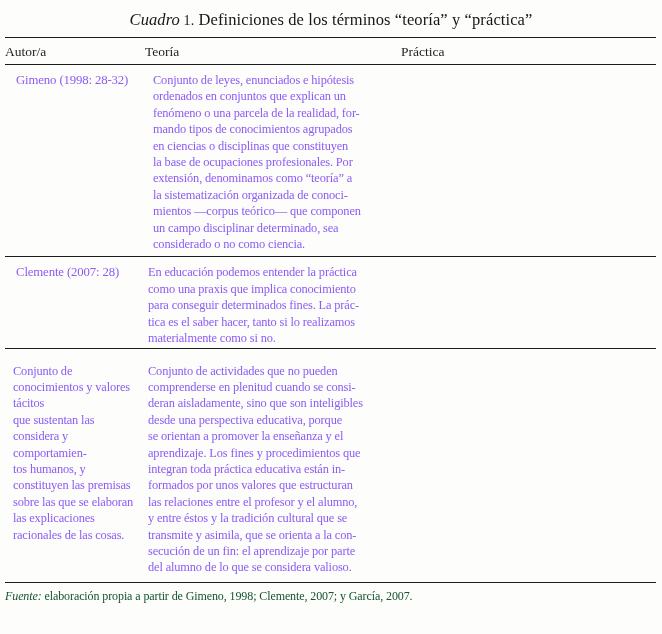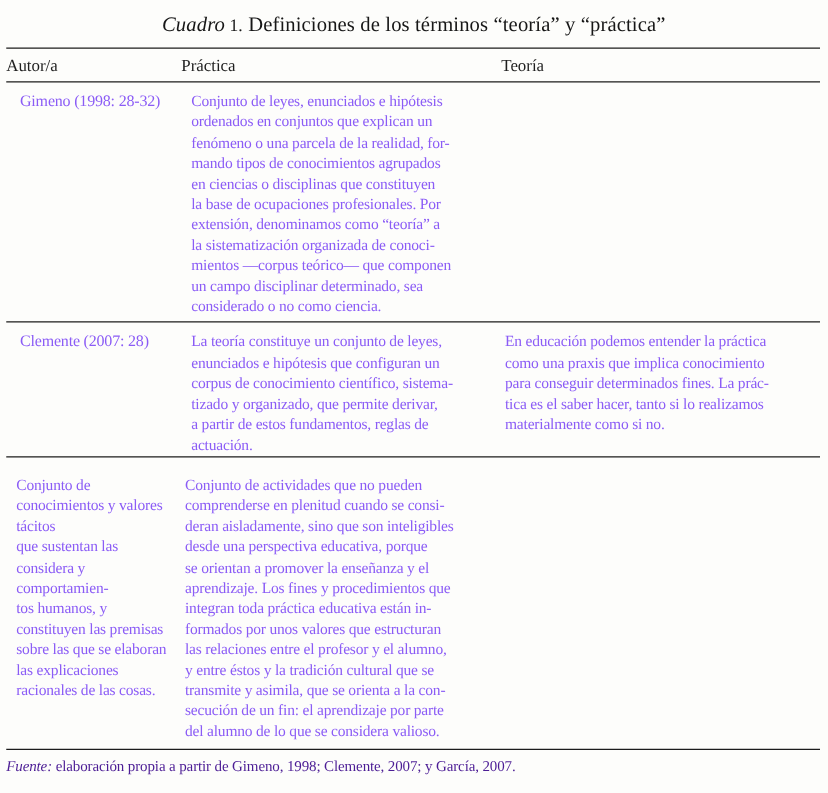--- a/index.html
+++ b/index.html
@@ -72,64 +72,58 @@
     padding-left: 3px;
     padding-right: 4px;
     white-space: pre-line;
   }
 
   .fuente {
     margin: 6px 6px 0 5px;
     font-size: 12px;
     line-height: 15px;
     letter-spacing: -0.1px;
-    color: #4c1d95;
+    color: #14532d;
   }
   .fuente .it { font-style: italic; }
 </style>
 </head>
 <body>
 
 <div class="page">
 
   <div class="caption">
     <span class="it">Cuadro</span><span class="num"> 1.</span><span> Definiciones de los términos “teoría” y “práctica”</span>
   </div>
 
   <div class="tbl">
 
     <div class="grid thead">
       <div class="th">Autor/a</div>
+      <div class="th">Teoría</div>
       <div class="th">Práctica</div>
-      <div class="th">Teoría</div>
     </div>
 
     <div class="grid trow r0">
       <div class="cell author">Gimeno (1998: 28-32)</div>
       <div class="cell teoria">Conjunto de leyes, enunciados e hipótesis
 ordenados en conjuntos que explican un
 fenómeno o una parcela de la realidad, for-
 mando tipos de conocimientos agrupados
 en ciencias o disciplinas que constituyen
 la base de ocupaciones profesionales. Por
 extensión, denominamos como “teoría” a
 la sistematización organizada de conoci-
 mientos —corpus teórico— que componen
 un campo disciplinar determinado, sea
 considerado o no como ciencia.</div>
     </div>
 
     <div class="grid trow r1">
       <div class="cell author">Clemente (2007: 28)</div>
-      <div class="cell teoria">La teoría constituye un conjunto de leyes,
-enunciados e hipótesis que configuran un
-corpus de conocimiento científico, sistema-
-tizado y organizado, que permite derivar,
-a partir de estos fundamentos, reglas de
-actuación.</div>
       <div class="cell practica">En educación podemos entender la práctica
 como una praxis que implica conocimiento
 para conseguir determinados fines. La prác-
 tica es el saber hacer, tanto si lo realizamos
 materialmente como si no.</div>
     </div>
 
     <div class="grid trow r2">
       <div class="cell teoria">Conjunto de conocimientos y valores tácitos
 que sustentan las considera y comportamien-

